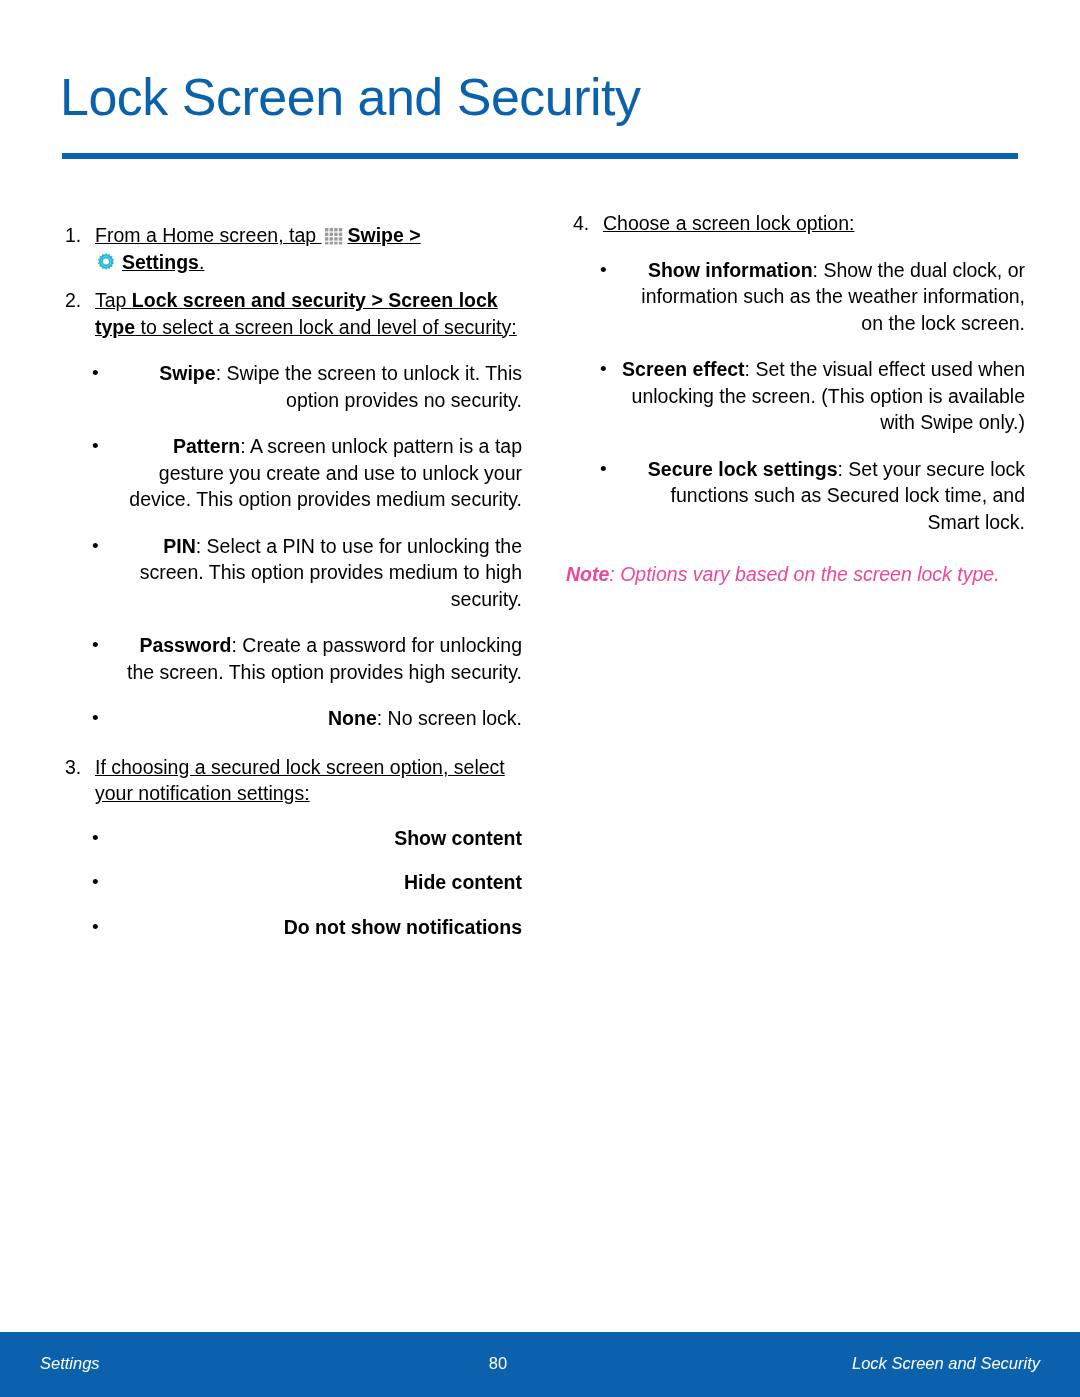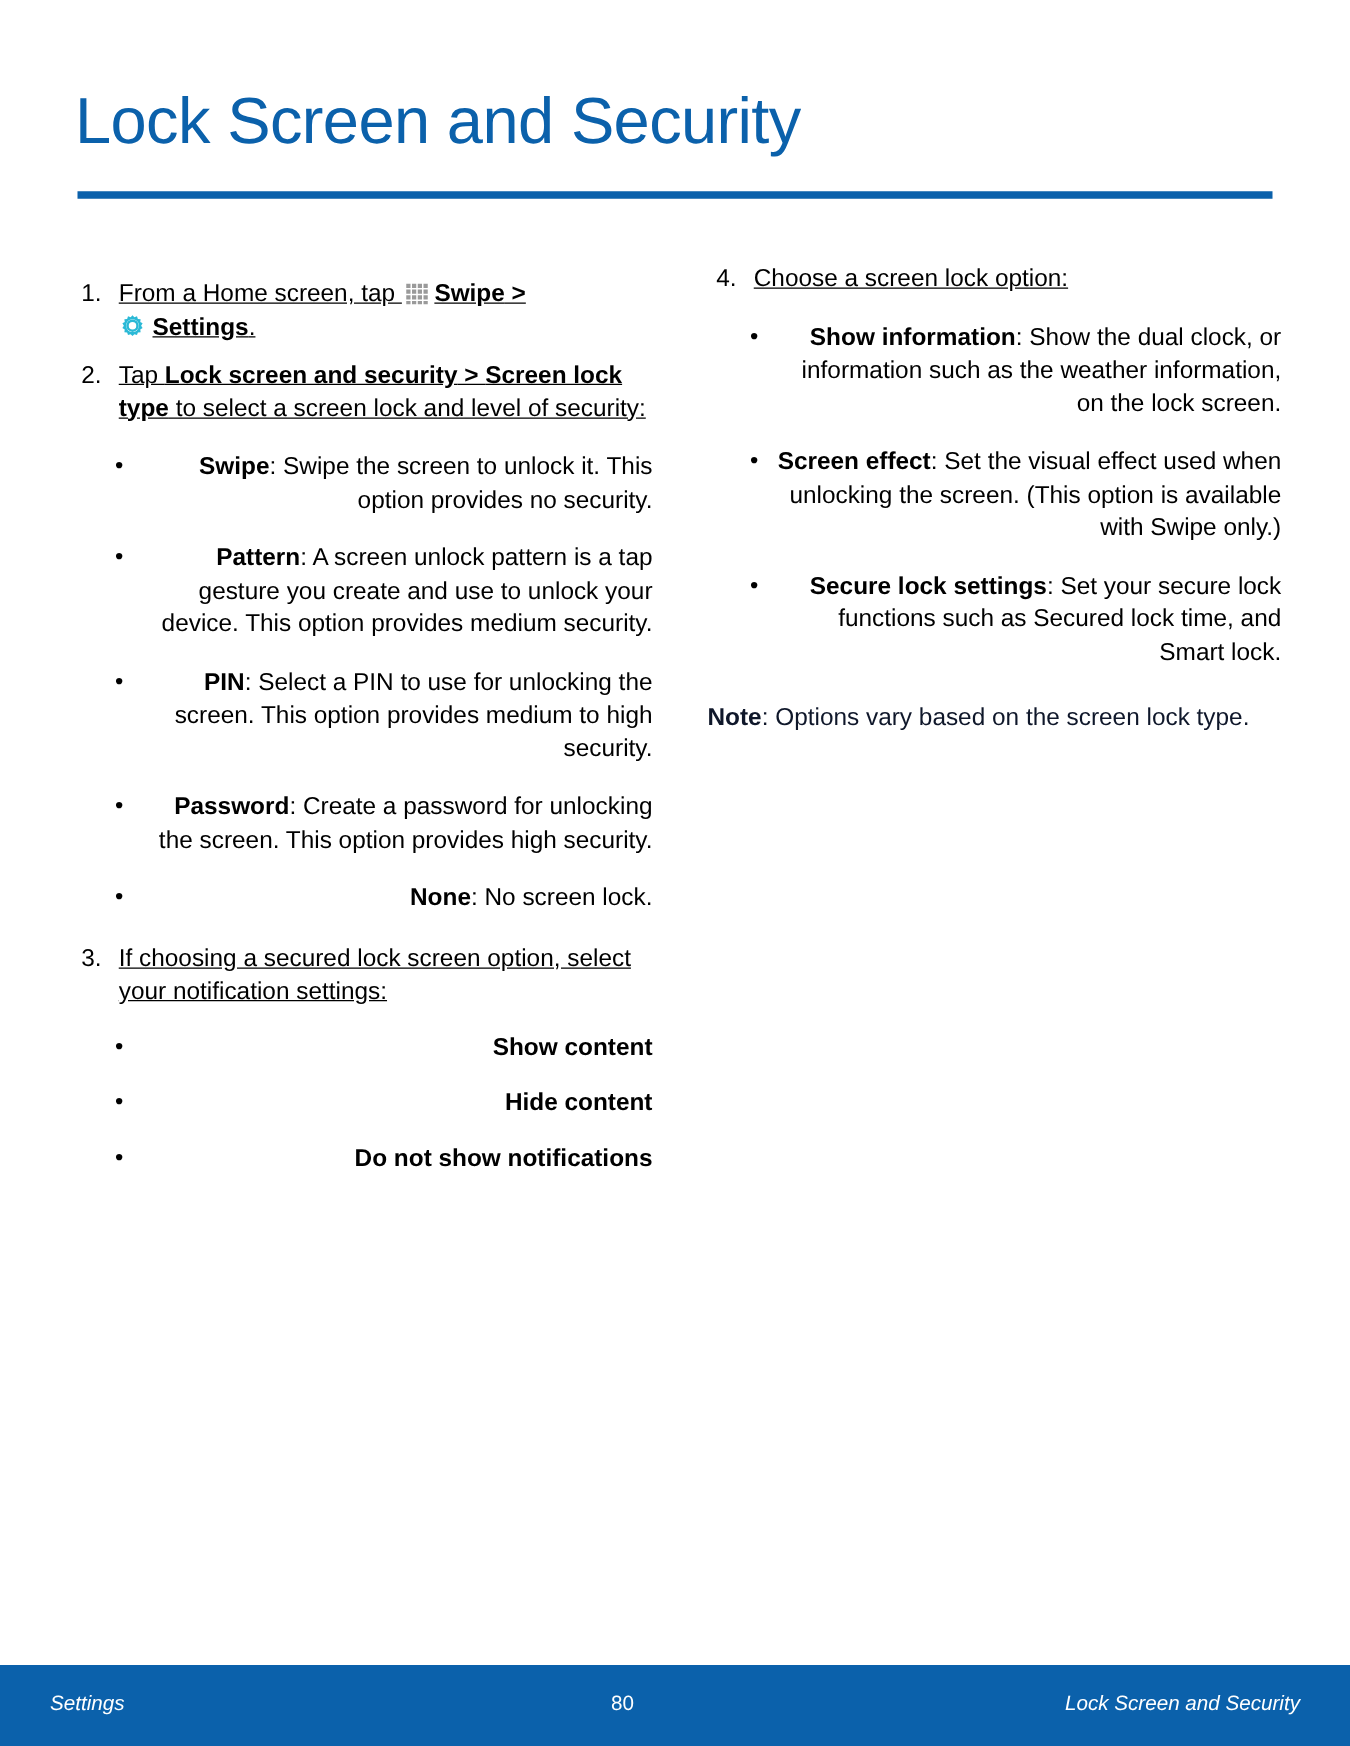--- a/index.html
+++ b/index.html
@@ -121,22 +121,23 @@
     width: 22px;
     height: 22px;
     vertical-align: -5px;
     margin: 0 5px 0 0;
   }
 
   
   .note {
     font-size: 19.5px;
     line-height: 27px;
-    color: #0f172a;
+    color: #ec4899;
     margin: 26px 0 0 -4px;
+    font-style: italic;
   }
   .note .b { font-weight: 700; }
 
   
   .footer {
     position: absolute;
     left: 0;
     top: 1332px;
     width: 1080px;
     height: 65px;

